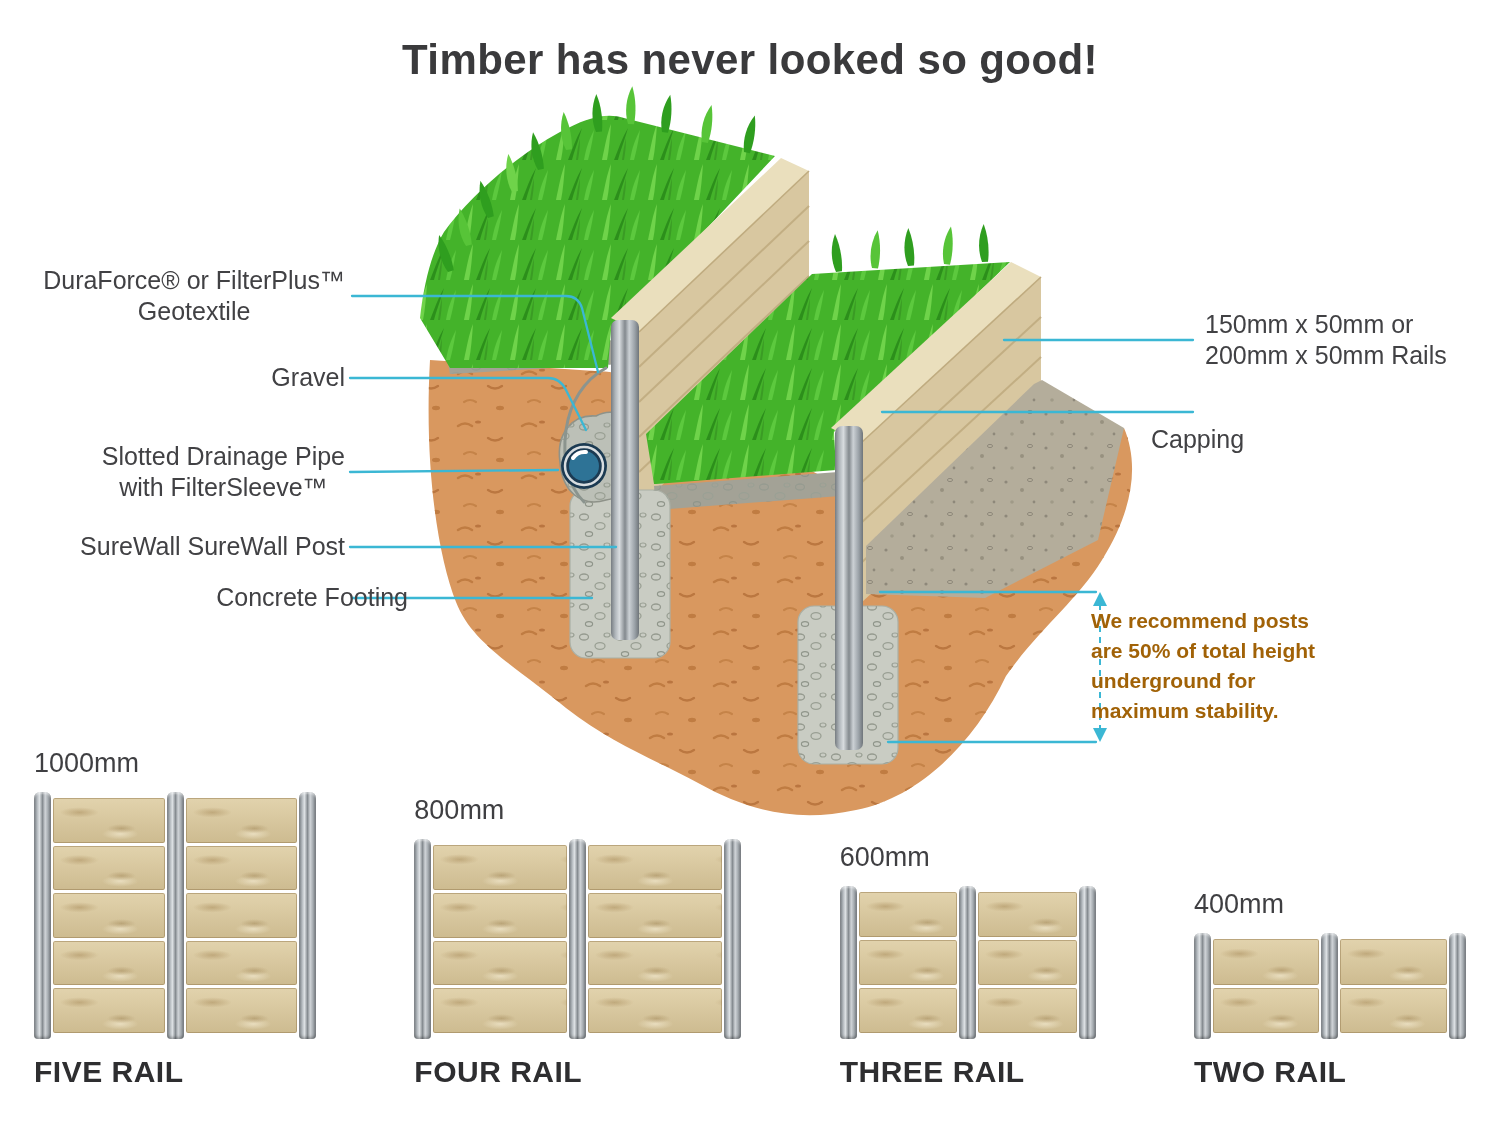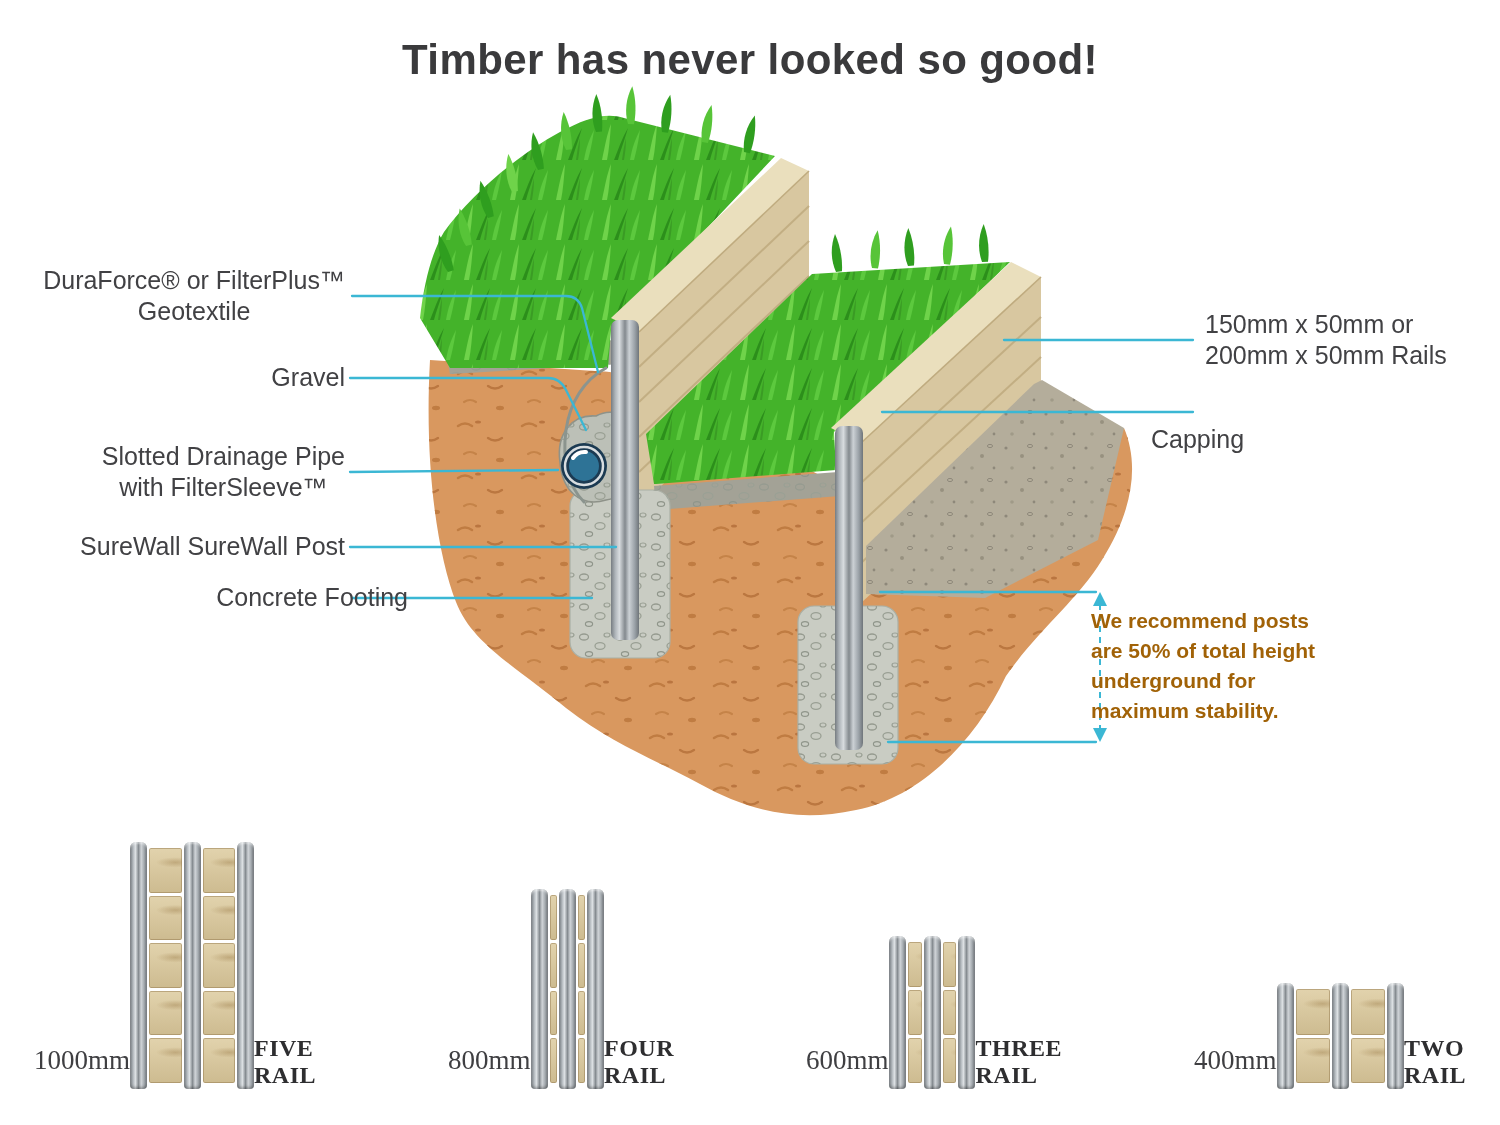--- a/index.html
+++ b/index.html
@@ -13,28 +13,28 @@
   #c-geo{right:1155px;top:265px;}
   #c-gravel{right:1155px;top:362px;}
   #c-pipe{right:1155px;top:441px;}
   #c-post{right:1155px;top:531px;}
   #c-footing{right:1092px;top:582px;}
   #c-rails{left:1205px;top:309px;}
   #c-capping{left:1151px;top:396px;margin-top:28px;}
   .note{position:absolute;left:1091px;top:606px;width:262px;font-size:21px;line-height:30px;font-weight:700;white-space:pre-line;color:#a16207;}
 
   .walls-row{position:absolute;left:34px;right:34px;bottom:36px;display:flex;justify-content:space-between;align-items:flex-end;}
-  .wall-figure{margin:0;display:flex;flex-direction:row;align-items:flex-end;font-family:Liberation Serif, serif;}
+  .wall-figure{margin:0;display:flex;flex-direction:column;align-items:flex-start;}
   .wall-figure:nth-child(1){width:282px;}
-  .wall-figure:nth-child(2){width:226px;}
+  .wall-figure:nth-child(2){width:327px;}
   .wall-figure:nth-child(3){width:256px;}
   .wall-figure:nth-child(4){width:272px;}
   .wall-figure:nth-child(5){width:252px;}
   .wall-height{font-size:27px;color:#3f3f42;margin-bottom:13px;}
-  .wall-name{font-size:24px;font-weight:800;color:#2e2e30;margin-top:16px;letter-spacing:.5px;}
+  .wall-name{font-size:30px;font-weight:800;color:#2e2e30;margin-top:16px;letter-spacing:.5px;}
   .wall{display:flex;width:100%;}
   .post{flex:0 0 17px;border-radius:6px 6px 4px 4px;
     background:linear-gradient(90deg,#767c81,#b2b8bd 18%,#dde1e4 32%,#868c91 50%,#d0d4d8 66%,#a2a8ad 84%,#6d7378);
     box-shadow:inset 0 2px 2px rgba(255,255,255,.45), inset 0 -2px 3px rgba(0,0,0,.28);}
   .panel{flex:1;display:flex;flex-direction:column;gap:3px;padding:6px 2px;}
   .rail{flex:1;border-radius:2px;background-color:#d9c79e;
     background-image:
       radial-gradient(ellipse 30px 8px at 22% 32%,rgba(158,127,76,.45),transparent 65%),
       radial-gradient(ellipse 22px 7px at 72% 68%,rgba(146,116,66,.38),transparent 65%),
       radial-gradient(ellipse 26px 8px at 48% 80%,rgba(238,228,200,.8),transparent 70%),

